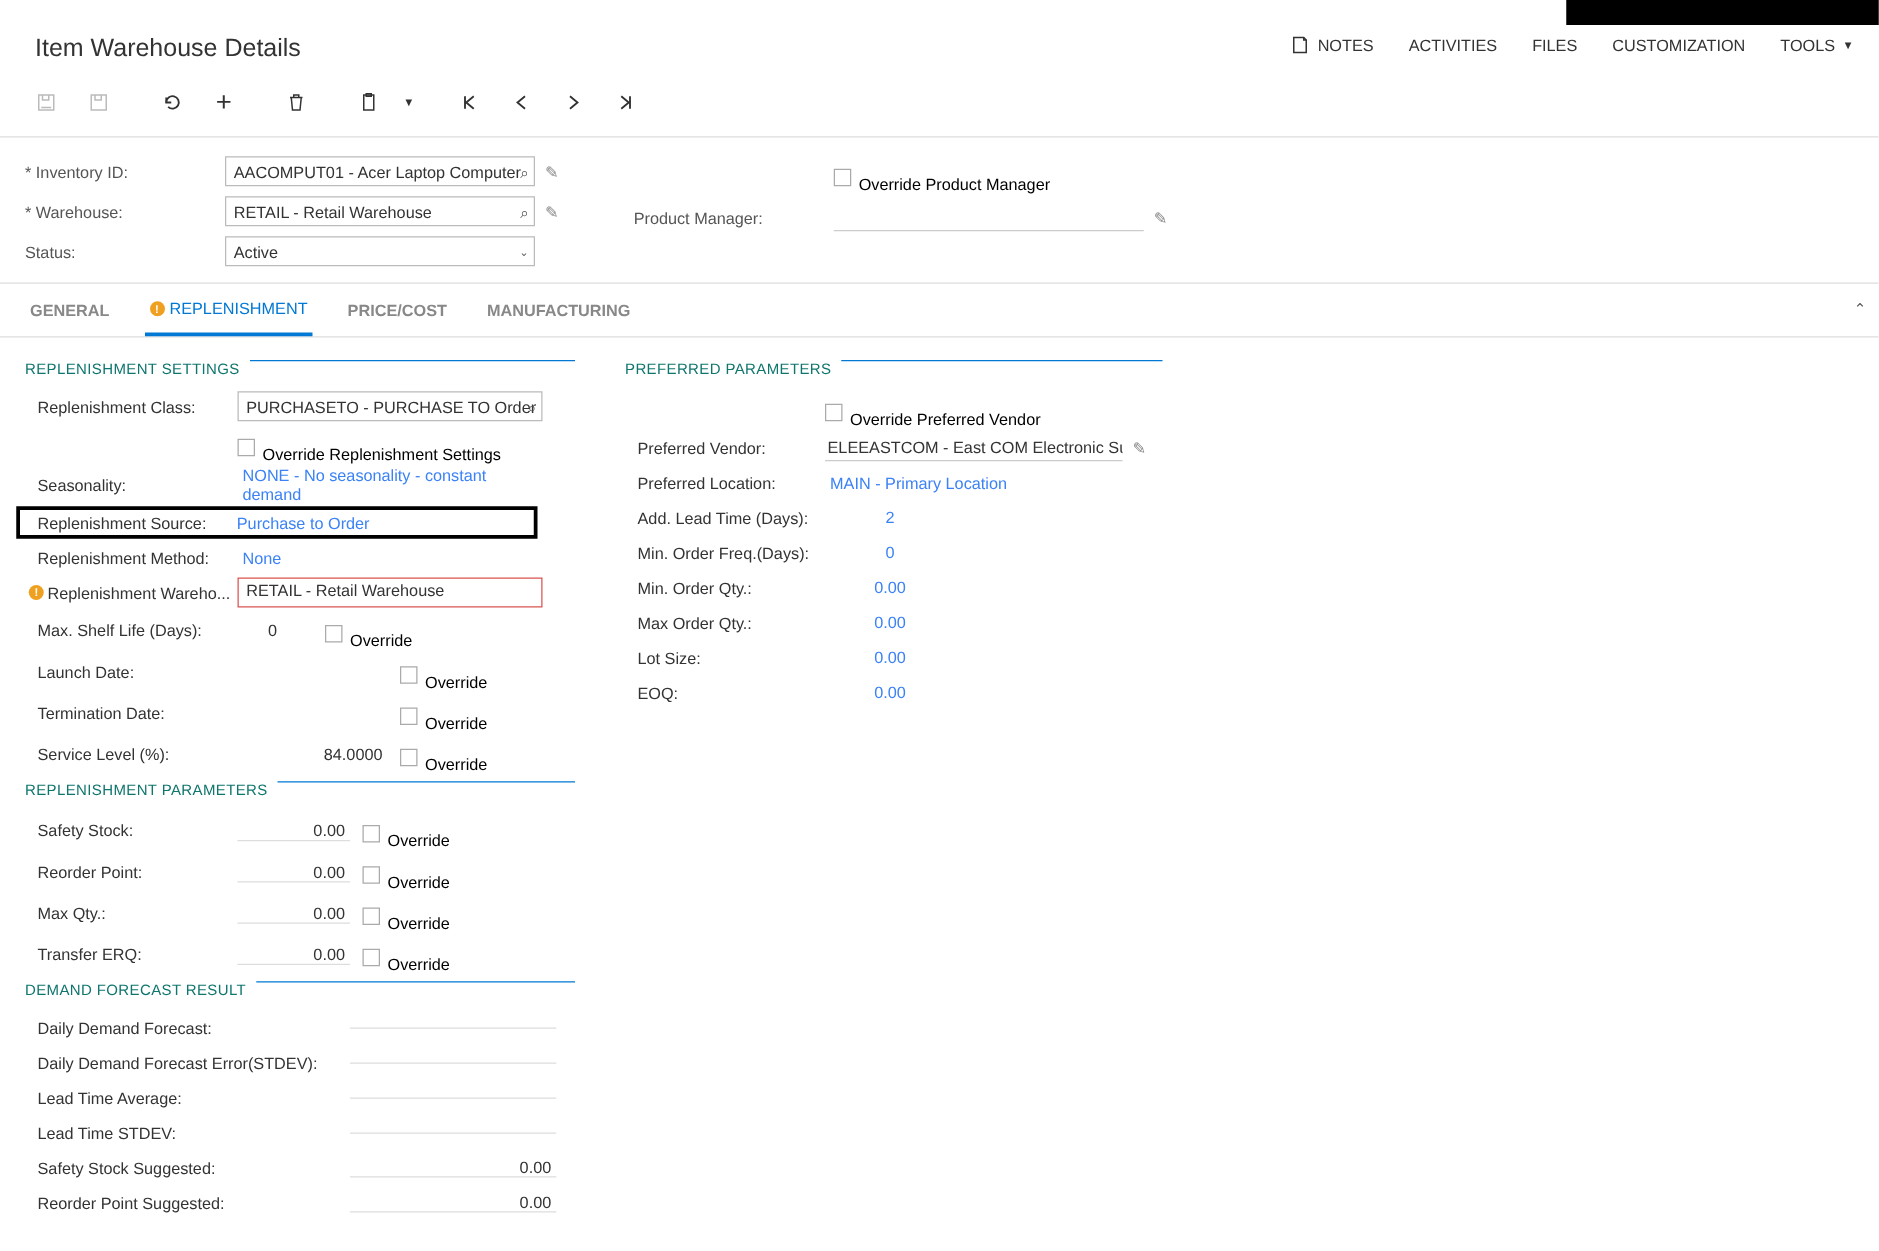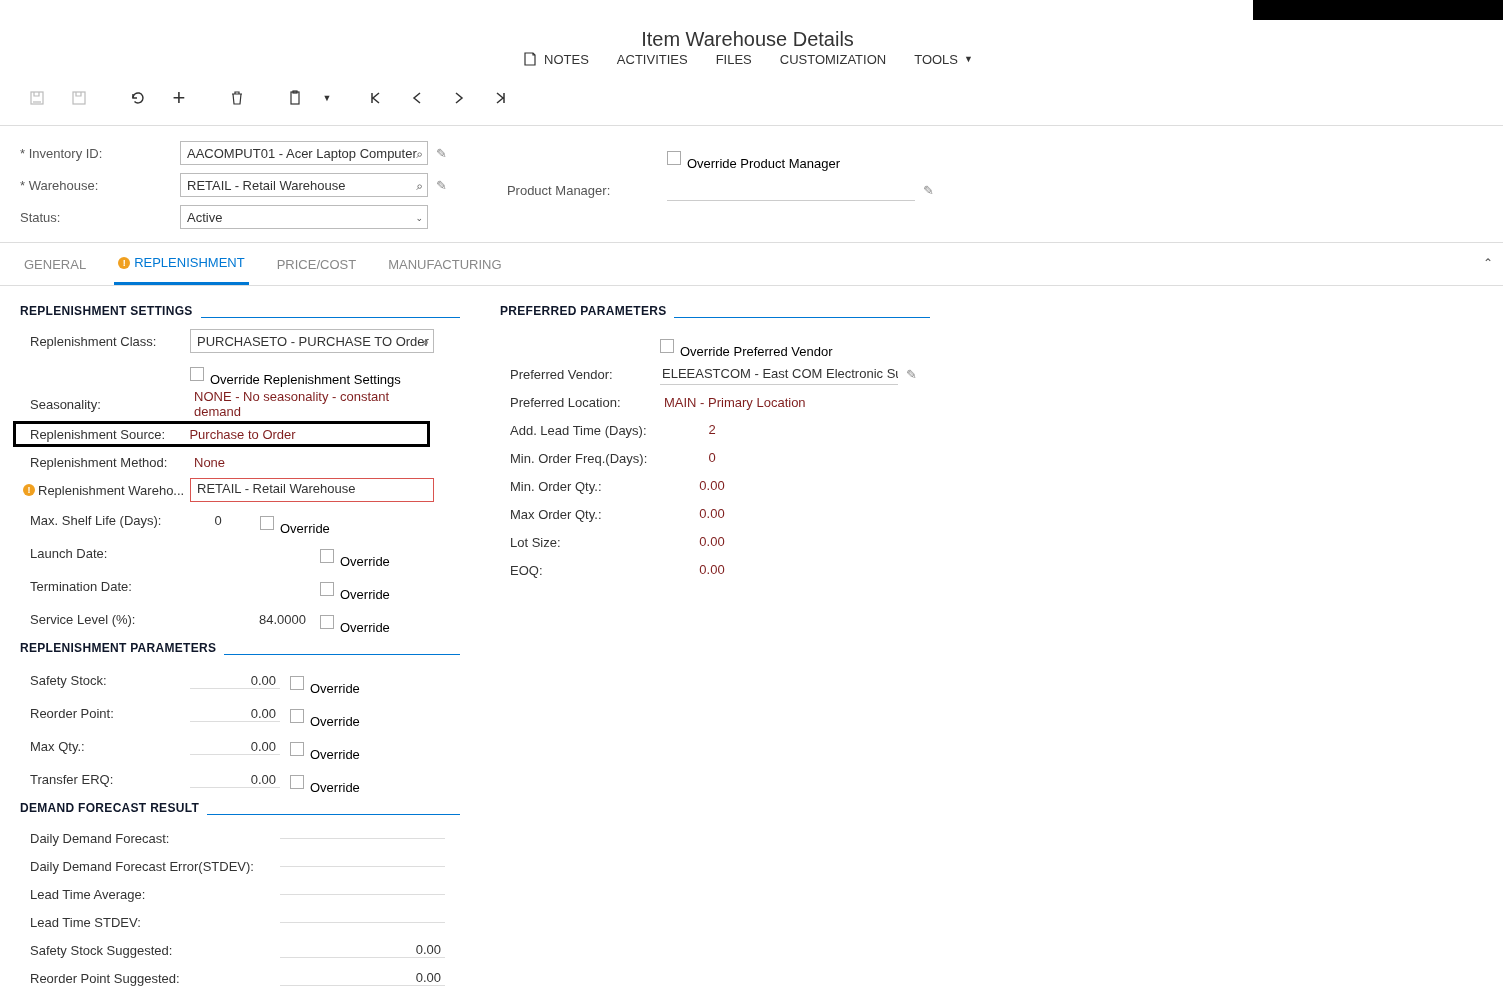--- a/index.html
+++ b/index.html
@@ -1,48 +1,48 @@
 <!DOCTYPE html>
 <html><head>
 <meta charset="utf-8">
 <style>
 * { box-sizing: border-box; margin: 0; padding: 0; }
 body { font-family: Arial, Helvetica, sans-serif; font-size: 13px; color: #333; background: #fff; width: 1503px; }
 .black-strip { position: absolute; top: 0; right: 0; width: 250px; height: 20px; background: #000; }
-.topbar { display: flex; justify-content: space-between; align-items: center; padding: 28px 20px 8px 12px; flex-direction: column; }
+.topbar { display: flex; justify-content: space-between; align-items: flex-start; padding: 28px 20px 8px 28px; }
 .page-title { font-size: 20px; font-weight: 400; color: #333; }
 .top-menu { display: flex; gap: 28px; align-items: center; font-size: 13px; color: #333; }
 .top-menu-item { cursor: pointer; display: inline-flex; align-items: center; gap: 6px; }
 .toolbar { display: flex; gap: 8px; align-items: center; padding: 8px 20px 12px 20px; }
 .tb-btn { width: 34px; height: 30px; display: inline-flex; align-items: center; justify-content: center; cursor: pointer; font-size: 16px; color: #333; border-radius: 2px; }
 .tb-btn.disabled { color: #bbb; cursor: default; }
 .tb-sep { width: 8px; }
 .form-area { border-top: 1px solid #ddd; border-bottom: 1px solid #ddd; padding: 14px 20px 12px 20px; }
 .form-row { display: flex; gap: 60px; }
 .form-col { display: flex; flex-direction: column; gap: 6px; }
 .field-line { display: flex; align-items: center; min-height: 26px; }
 .label { width: 160px; color: #555; font-size: 13px; }
 .label.req::before { content: "* "; color: #555; }
 .input-box { width: 248px; height: 24px; border: 1px solid #bbb; padding: 1px 24px 0 6px; font-size: 13px; color: #333; position: relative; display: inline-flex; align-items: center; overflow: hidden; white-space: nowrap; }
 .lookup-icon, .dd-icon { position: absolute; right: 4px; font-size: 12px; color: #555; }
 .pencil { margin-left: 8px; color: #888; font-size: 13px; cursor: pointer; }
 .check { width: 14px; height: 14px; border: 1px solid #aaa; display: inline-block; margin-right: 6px; position: relative; top: 2px; }
 .checklabel { font-size: 13px; color: #000000; margin-top: 16px; }
 .underline-field { border-bottom: 1px solid #ccc; width: 248px; height: 22px; display: inline-flex; align-items: center; padding: 0 2px; overflow: hidden; white-space: nowrap; font-size: 13px; }
 .tabs { display: flex; gap: 24px; padding: 12px 20px 0 20px; font-size: 13px; color: #888; border-bottom: 1px solid #ddd; }
-.tab { padding: 0 4px 12px 4px; cursor: pointer; display: inline-flex; align-items: center; gap: 4px; }
+.tab { padding: 0 4px 12px 4px; cursor: pointer; display: inline-flex; align-items: center; gap: 4px; font-weight: bold; }
 .tab.active { color: #0078d4; border-bottom: 3px solid #0078d4; font-weight: 500; }
 .warn-dot { width: 12px; height: 12px; border-radius: 50%; background: #f0a020; display: inline-flex; align-items: center; justify-content: center; font-size: 9px; color: #fff; font-weight: bold; }
 .content { display: flex; gap: 40px; padding: 18px 20px; }
 .content-col { width: 440px; }
-.section-head { color: #0f172a; font-size: 12px; font-weight: 700; letter-spacing: 0.3px; display: flex; align-items: flex-end; gap: 8px; margin-bottom: 10px; }
+.section-head { color: #0f766e; font-size: 12px; font-weight: 400; letter-spacing: 0.3px; display: flex; align-items: flex-start; gap: 8px; margin-bottom: 10px; }
 .section-head .line { flex: 1; height: 1px; background: #0078d4; }
 .sf-row { display: flex; align-items: center; min-height: 26px; margin-bottom: 2px; }
 .sf-label-indent { padding-left: 10px; width: 170px; color: #333; font-size: 13px; }
-.ro-value { width: 240px; font-size: 13px; color: #7f1d1d; padding-left: 4px; }
+.ro-value { width: 240px; font-size: 13px; color: #3b82f6; padding-left: 4px; }
 .ro-value.right { text-align: right; width: 120px; border-bottom: 1px solid transparent; }
 .ro-underline { border-bottom: 1px solid #ddd; width: 135px; text-align: right; padding-right: 4px; }
 .ro-underline2 { border-bottom: 1px solid #ddd; width: 90px; text-align: right; padding-right: 4px; }
 .boxed-highlight { border: 3px solid #000; padding: 0 4px; margin-left: -7px; width: 417px; }
 .repl-wh-box { width: 244px; height: 24px; border: 1px solid #d9534f; padding: 2px 6px; overflow: hidden; white-space: nowrap; }
 .override-cell { display: inline-flex; align-items: center; margin-left: 10px; }
 .svg-icon { width: 16px; height: 16px; }
 .collapse-caret { position: absolute; right: 10px; top: 130px; font-size: 12px; cursor: pointer; color: #555; }
 </style>
 </head>

